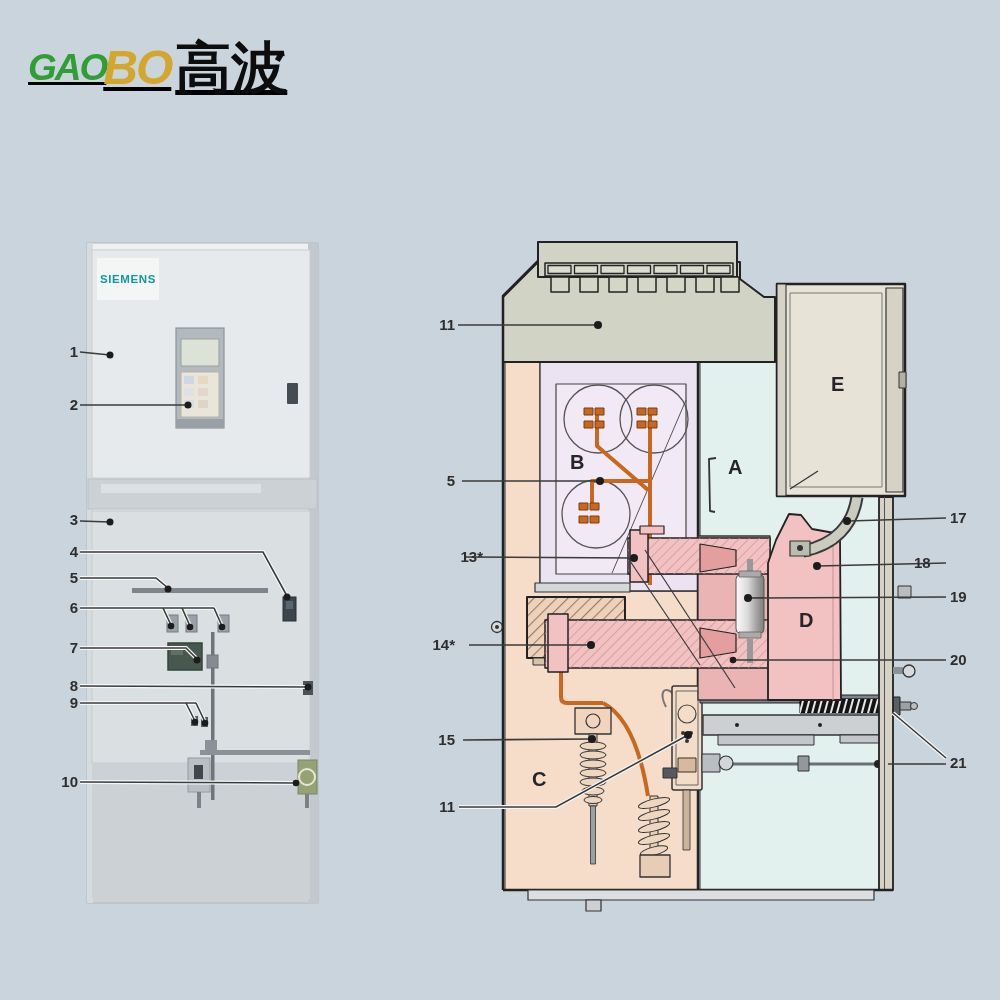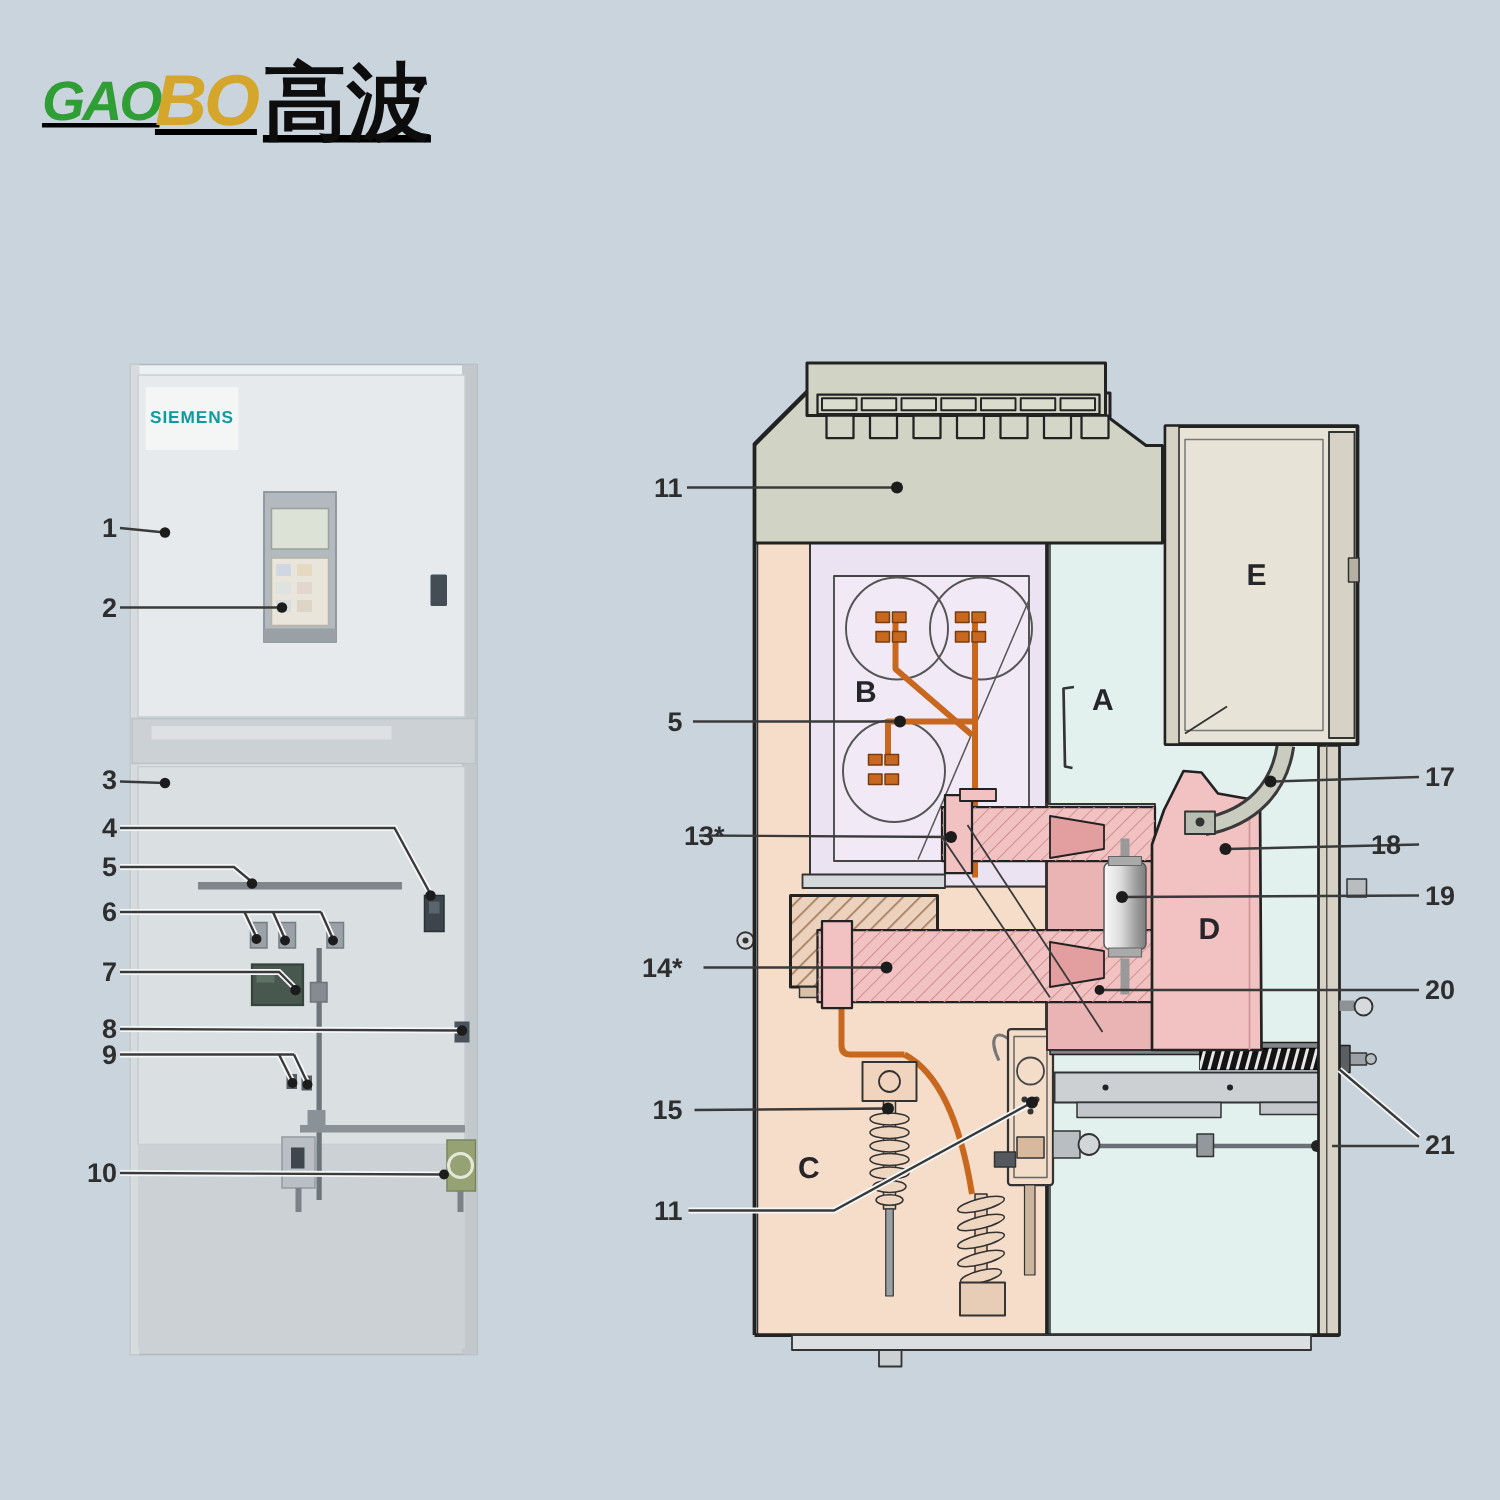--- a/index.html
+++ b/index.html
@@ -3,21 +3,21 @@
 <meta charset="utf-8">
 <style>
   html,body{margin:0;padding:0;}
   body{
     width:1000px;height:1000px;position:relative;overflow:hidden;
     background:var(--bg,#c9d4dd);
     font-family:"Liberation Sans","DejaVu Sans",sans-serif;
   }
   .stage{position:absolute;left:0;top:0;width:1000px;height:1000px;}
   .callout{
-    position:absolute;font-size:18px;font-weight:700;color:#2e2e2e;
+    position:absolute;font-size:15px;font-weight:700;color:#2e2e2e;
     line-height:24px;white-space:nowrap;
   }
   .letter{
     position:absolute;font-size:20px;font-weight:700;color:#25252a;
     line-height:22px;
   }
   .brand-siemens{
     position:absolute;left:97px;top:258px;
     font-size:11.5px;font-weight:700;letter-spacing:.6px;
     color:var(--teal,#0e9aa0);background:rgba(255,255,255,.55);

